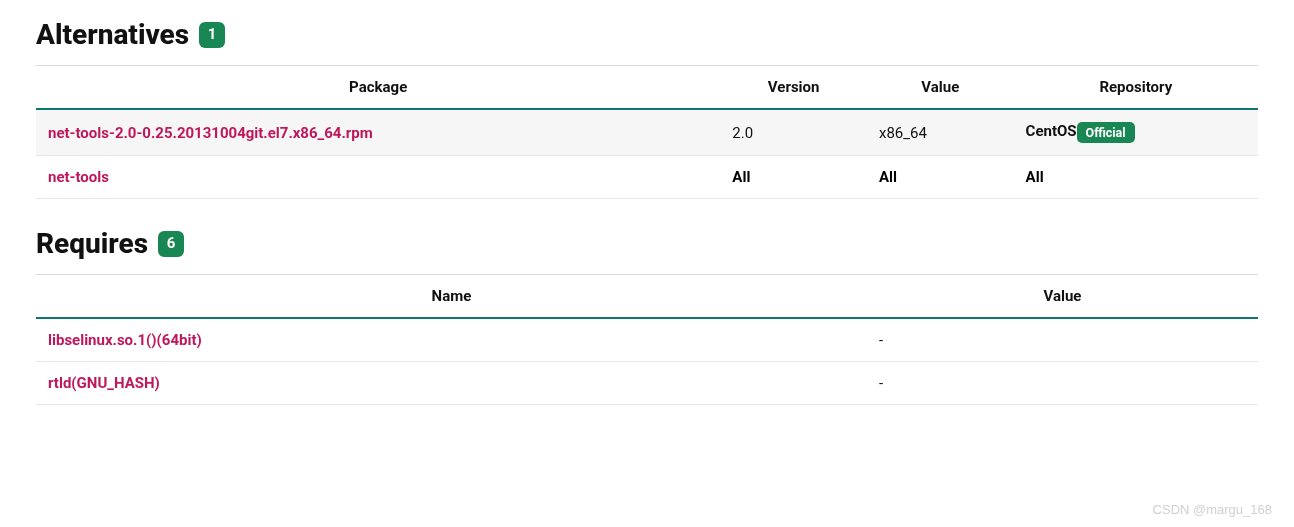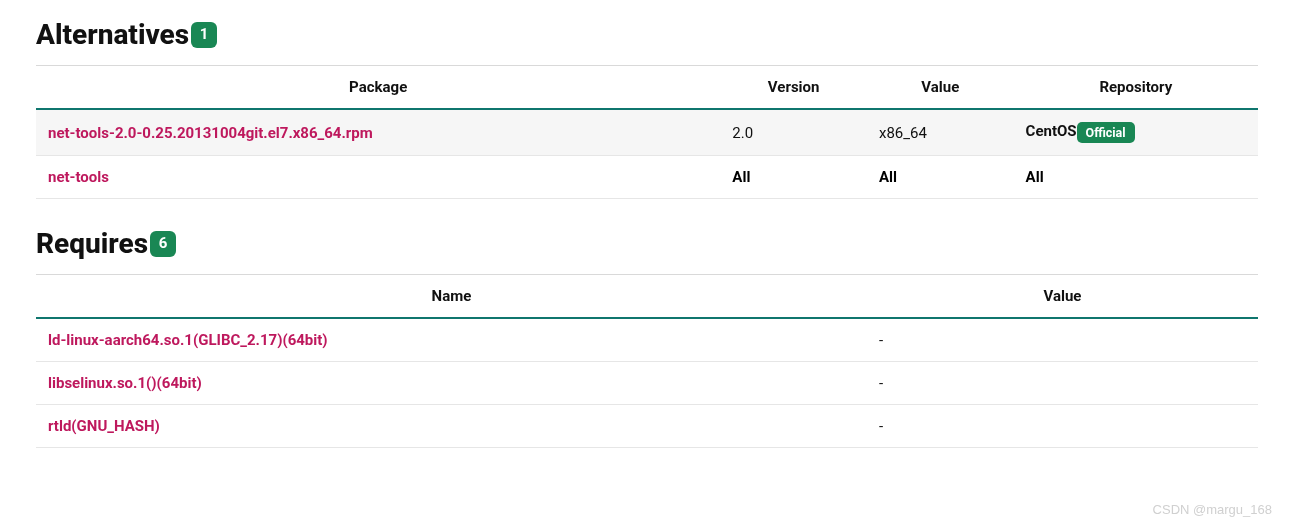--- a/index.html
+++ b/index.html
@@ -11,21 +11,21 @@
     color: #111;
     background: #fff;
     width: 1294px;
   }
   h2.section-title {
     font-size: 28px;
     font-weight: 800;
     margin: 8px 0 14px 0;
     display: flex;
     align-items: center;
-    gap: 2px;
+    gap: 10px;
     color: #111;
   }
   .badge-count {
     display: inline-flex;
     align-items: center;
     justify-content: center;
     min-width: 26px;
     height: 26px;
     padding: 0 6px;
     border-radius: 6px;
@@ -145,24 +145,20 @@
       <col class="col-val">
   </colgroup>
   <thead>
     <tr>
       <th>Name</th>
       <th>Value</th>
     </tr>
   </thead>
   <tbody id="req-body">
       <tr>
-        <td><a class="pkg-link" href="#">ld-linux-aarch64.so.1(GLIBC_2.17)(64bit)</a></td>
-        <td>-</td>
-      </tr>
-      <tr>
         <td><a class="pkg-link" href="#">libselinux.so.1()(64bit)</a></td>
         <td>-</td>
       </tr>
       <tr>
         <td><a class="pkg-link" href="#">rtld(GNU_HASH)</a></td>
         <td>-</td>
       </tr>
     </tbody>
 </table>
 

